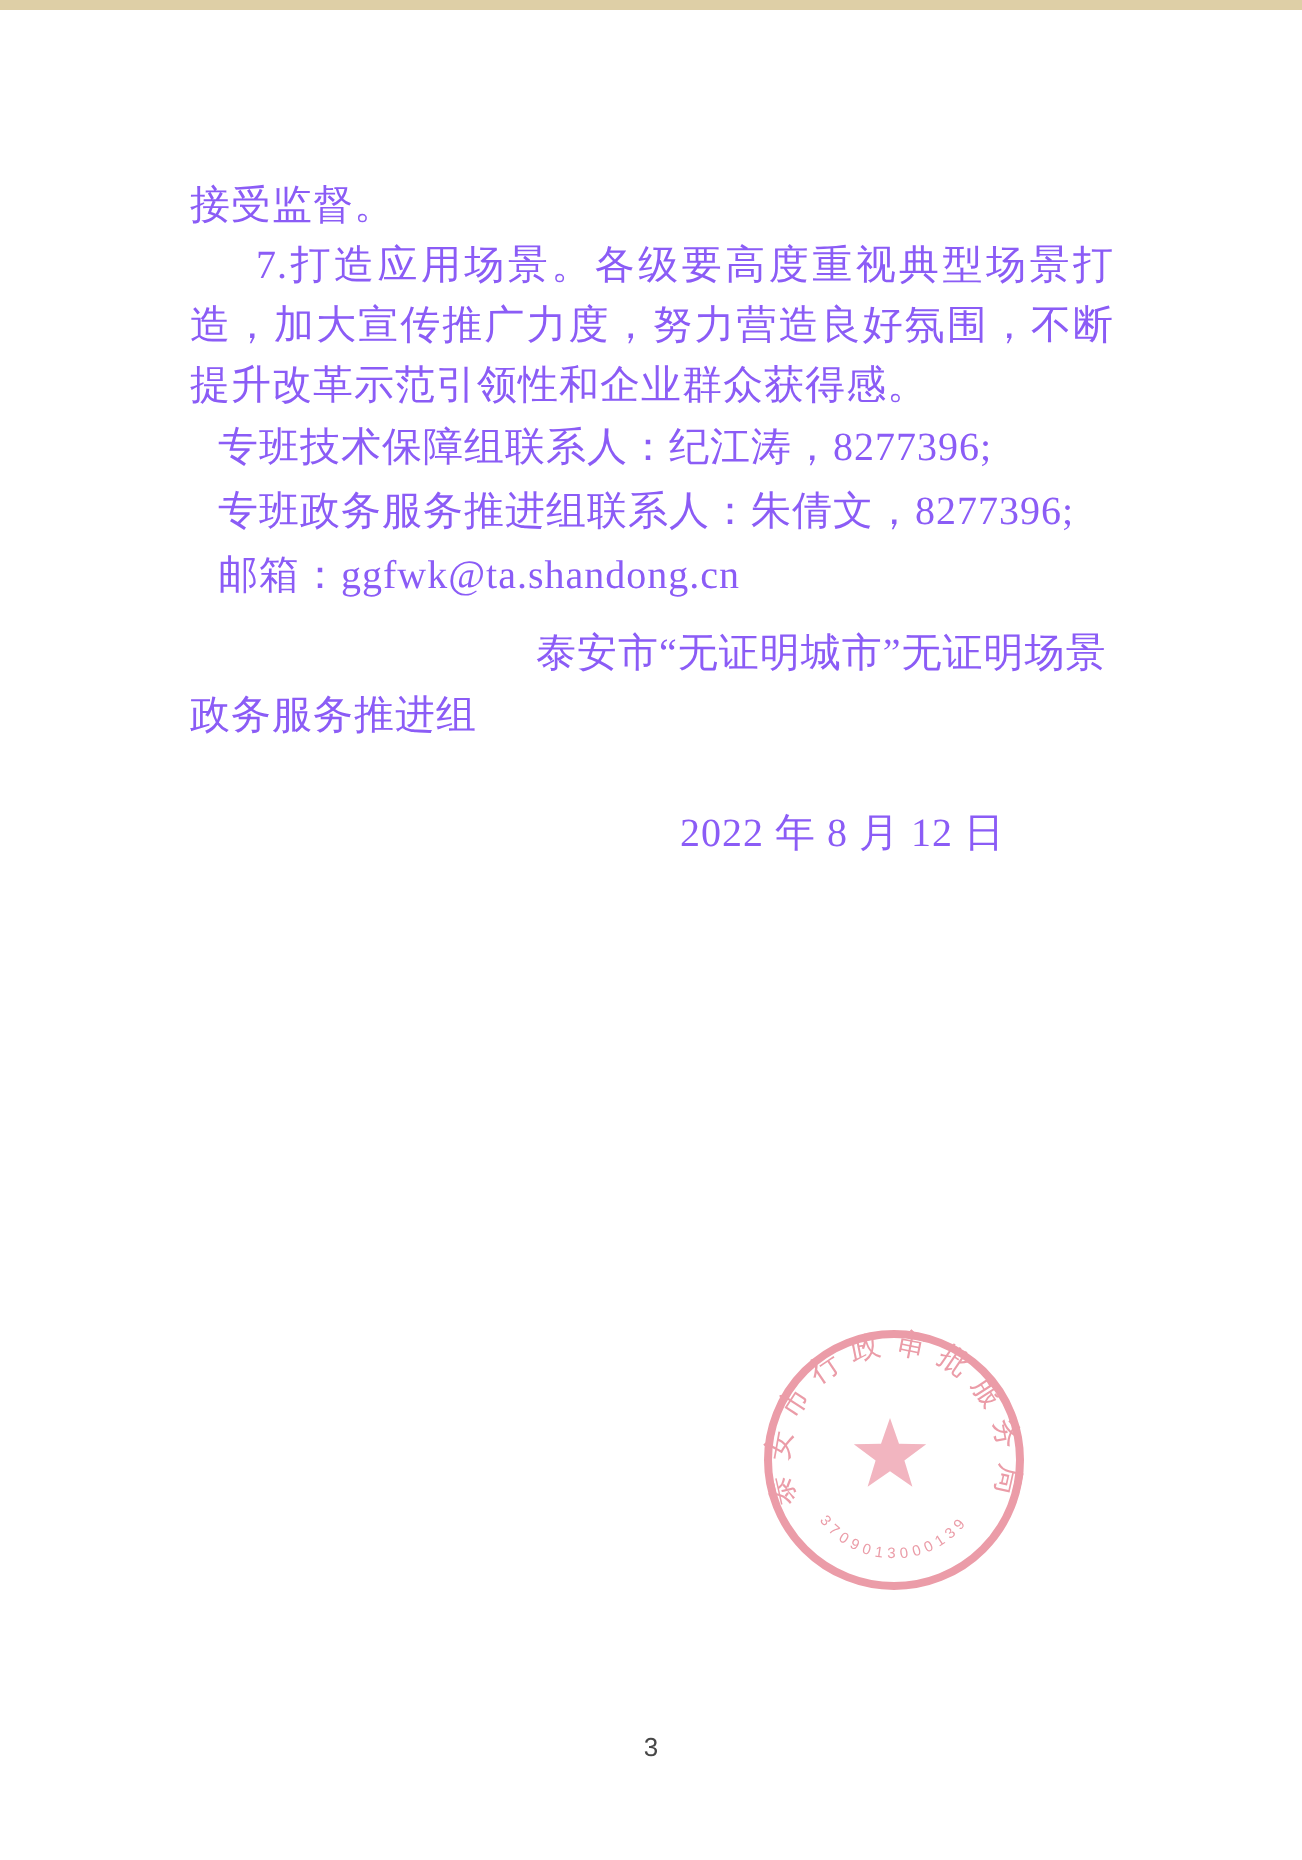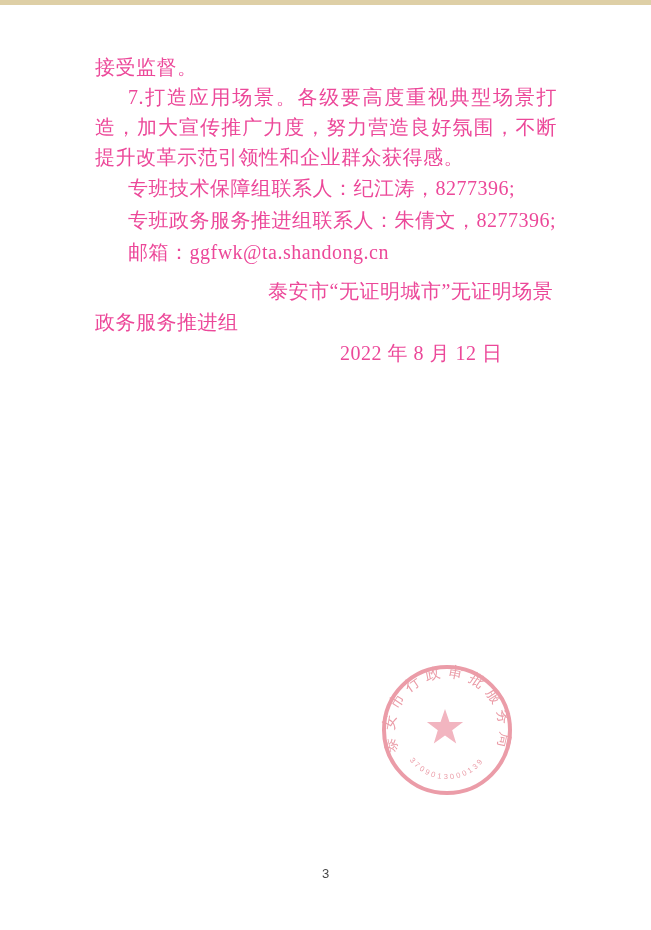--- a/index.html
+++ b/index.html
@@ -7,35 +7,35 @@
     width:651px;height:930px;background:#ffffff;overflow:hidden;
     font-family:"Liberation Serif","DejaVu Serif",serif;
   }
   .page{position:relative;width:651px;height:930px;background:#ffffff;}
   .scan-strip{
     position:absolute;top:0;left:0;width:651px;height:5px;
     background:#decfa6;
   }
   .content{
     position:absolute;top:0;left:0;right:0;
-    padding:52px 94px 0 95px;
-    font-size:20px;line-height:30px;color:#ec4899;
+    padding:88px 94px 0 95px;
+    font-size:20px;line-height:30px;color:#8b5cf6;
     letter-spacing:0.5px;
   }
   .cont{margin:0;text-align:justify;}
   .para{margin:0;text-indent:33px;text-align:justify;}
   .lines{line-height:32px;}
-  .lines div{margin-left:33px;}
+  .lines div{margin-left:14px;}
   .attach{line-height:32px;margin-top:8px;}
   .attach .a1{margin-left:33px;}
   .attach .a2{margin-left:82px;}
   .signature{line-height:31px;margin-top:2px;}
   .sig-org{margin-left:173px;}
   .sig-dept{}
-  .sig-date{margin-left:245px;}
+  .sig-date{margin-left:245px;margin-top:28px;}
   .seal{
     position:absolute;left:377px;top:662px;width:142px;height:142px;
     opacity:0.78;mix-blend-mode:multiply;pointer-events:none;
   }
   .pageno{
     position:absolute;left:0;right:0;top:866px;text-align:center;
     font-size:13px;color:#474747;font-family:"Liberation Sans","DejaVu Sans",sans-serif;
   }
 </style>
 </head>

